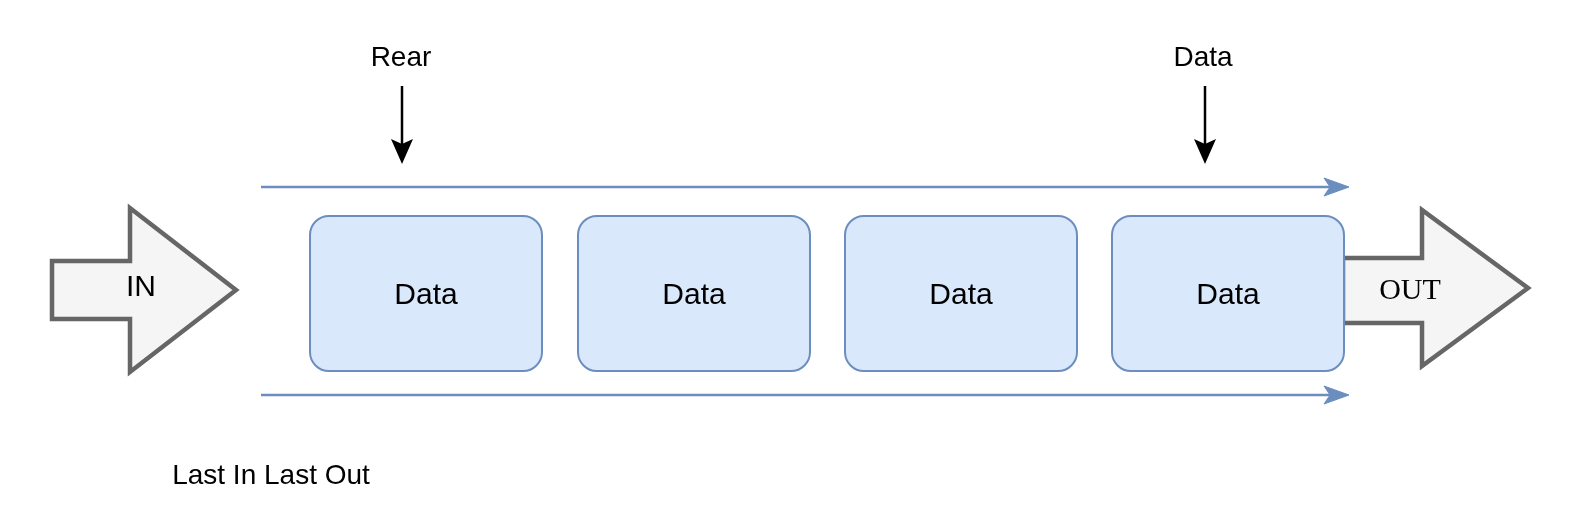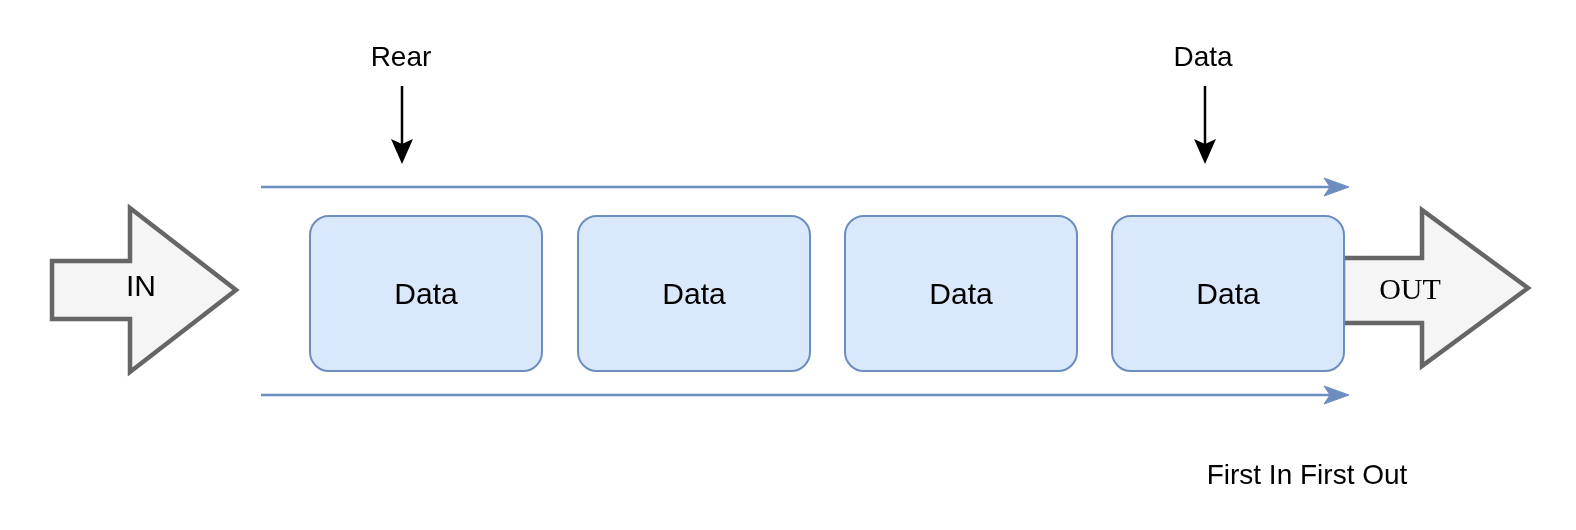--- a/index.html
+++ b/index.html
@@ -91,15 +91,15 @@
   <div class="cell cell-2">
     <span>Data</span>
   </div>
   <div class="cell cell-3">
     <span>Data</span>
   </div>
 
   <div class="block-arrow-label" style="left:141px;top:286px;">IN</div>
   <div class="block-arrow-label" style="left:1410px;top:289px;font-family:Liberation Serif, serif;">OUT</div>
 
-  <div class="label" style="left:1307px;top:458px;">First In First Out</div>
+  <div class="label" style="left:271px;top:458px;">Last In Last Out</div>
 
 </div>
 
 </body></html>

